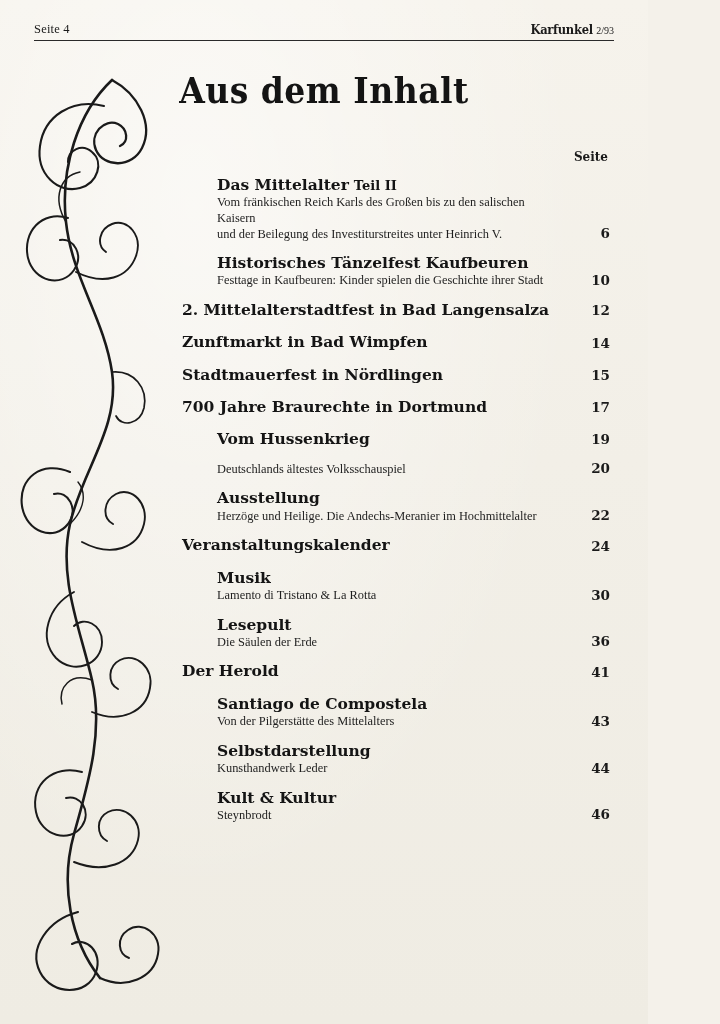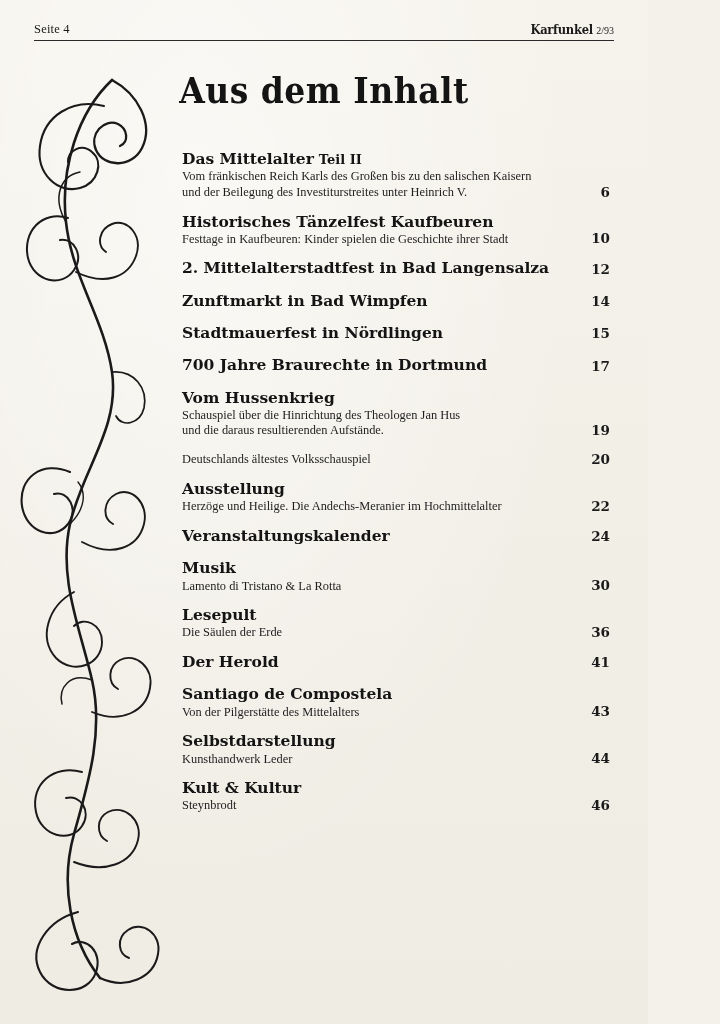--- a/index.html
+++ b/index.html
@@ -129,21 +129,21 @@
     color: #1d1d1d;
   }
   .entry-page {
     flex: 0 0 34px;
     text-align: right;
     font-family: "DejaVu Serif", serif;
     font-weight: bold;
     font-size: 13.5px;
     padding-bottom: 1px;
   }
-  .entry.tall { margin-bottom: 12px; }
+  .entry.tall { margin-bottom: 12px; margin-left: 35px; }
   .entry.big-gap { margin-bottom: 14px; }
 </style>
 </head>
 <body>
 
 <div class="page">
 
   <div class="header">
     <div class="header-left">Seite 4</div>
     <div class="header-right">
@@ -195,20 +195,21 @@
 
           <path d="M58 150 C 44 126, 52 104, 72 100" stroke-width="1.5"></path>
           <path d="M104 300 C 126 298, 140 316, 136 336 C 132 352, 114 356, 108 344" stroke-width="1.7"></path>
           <path d="M84 608 C 62 600, 50 616, 54 632" stroke-width="1.5"></path>
           <path d="M62 452 C 78 436, 78 420, 70 410" stroke-width="1.4"></path>
         </g>
       </svg>
     </div>
 
     <div class="toc-col">
+      <div class="seite-head">Seite</div>
 
       <div class="entry tall">
         <div class="entry-main">
           <div class="entry-title"><span>Das Mittelalter</span><span class="part">Teil II</span></div>
           <div class="entry-sub">Vom fränkischen Reich Karls des Großen bis zu den salischen Kaisern<br>und der Beilegung des Investiturstreites unter Heinrich V.</div>
         </div>
         <div class="entry-page">6</div>
       </div>
 
       <div class="entry tall">
@@ -243,21 +244,20 @@
       <div class="entry big-gap">
         <div class="entry-main">
           <div class="entry-title">700 Jahre Braurechte in Dortmund</div>
         </div>
         <div class="entry-page">17</div>
       </div>
 
       <div class="entry tall">
         <div class="entry-main">
           <div class="entry-title">Vom Hussenkrieg</div>
-          <div class="entry-sub">Schauspiel über die Hinrichtung des Theologen Jan Hus<br>und die daraus resultierenden Aufstände.</div>
         </div>
         <div class="entry-page">19</div>
       </div>
 
       <div class="entry tall">
         <div class="entry-main">
           <div class="entry-sub">Deutschlands ältestes Volksschauspiel</div>
         </div>
         <div class="entry-page">20</div>
       </div>

